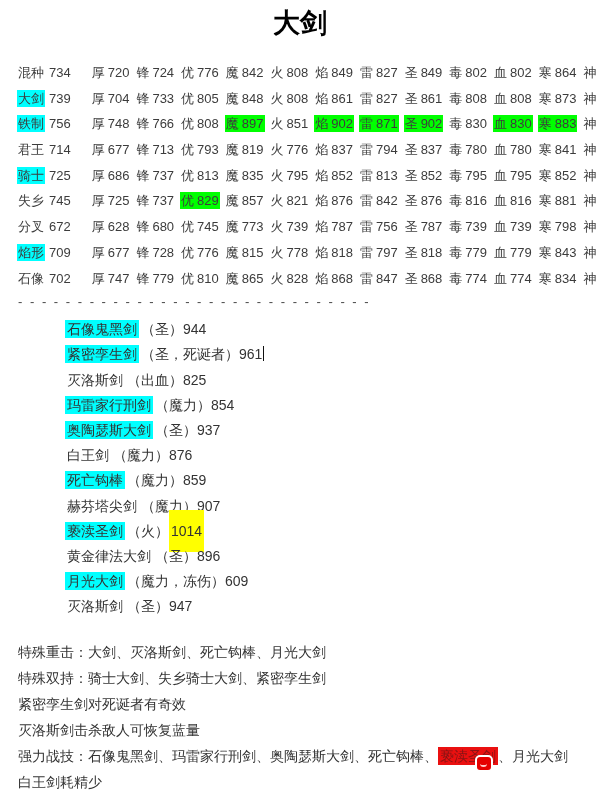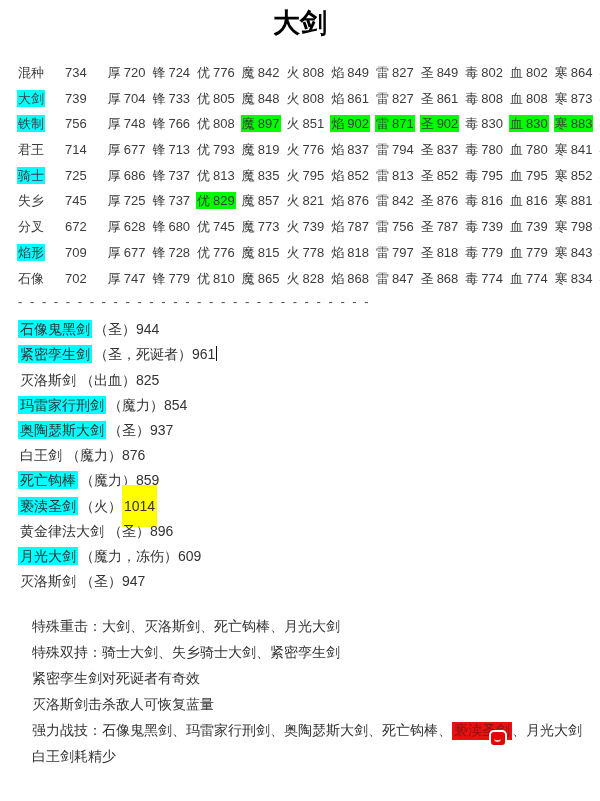--- a/index.html
+++ b/index.html
@@ -8,34 +8,34 @@
     font-family:"Liberation Sans","DejaVu Sans",sans-serif;
     color:#333;
     --cyan:#00ffff;--green:#00ff00;--yellow:#ffff00;--red:#ea1010;--redtext:#871414;
   }
   .title{
     text-align:center;font-size:27px;line-height:34px;font-weight:700;color:#000;
     padding-top:6px;font-family:"Liberation Sans","DejaVu Sans",sans-serif;
   }
   #stats{margin:20px 0 0 17px;}
   .srow{height:25.7px;line-height:25.7px;font-size:13px;white-space:nowrap;color:#3c3c3c;}
-  .wname{margin-right:20px;padding:1px 1px;text-align:center;}
+  .wname{margin-right:4px;padding:1px 1px;text-align:center;}
   .base{margin-right:20px;}
   .pair{margin-right:5px;padding:1px 1px;}
   .pk{margin-right:3px;}
   .hl-cyan{background:var(--cyan);}
   .hl-green{background:var(--green);}
   .hl-yellow{background:var(--yellow);padding:13px 2px;}
   .sep{margin:4px 0 0 18px;height:14px;line-height:14px;font-size:13px;color:#4a4a4a;letter-spacing:2px;}
   #swords{margin:8px 0 0 18px;}
-  .sword{height:25.2px;line-height:25.2px;font-size:14px;color:#333;}
+  .sword{height:25.2px;line-height:25.2px;font-size:14px;color:#333;margin-left:47px;}
   .sname{padding:1px 2px;}
   .sdetail{margin-left:2px;}
   .caret{display:inline-block;width:1px;height:15px;background:#111;vertical-align:-2px;margin-left:1px;}
-  #notes{margin:20px 0 0 32px;font-family:Liberation Mono, monospace;}
+  #notes{margin:20px 0 0 18px;}
   .note{height:26px;line-height:26px;font-size:14px;color:#333;white-space:nowrap;}
   .hl-red{background:var(--red);color:var(--redtext);position:relative;padding:1px 2px;}
   .badge{
     position:absolute;right:5px;bottom:-7px;width:14px;height:13px;
     background:#e60000;border:2px solid #fff;border-radius:5px;box-sizing:content-box;
   }
   .badge::after{
     content:"";position:absolute;left:3px;top:3px;width:7px;height:5px;
     border-bottom:2px solid #ffc9c9;border-radius:50%;
   }
@@ -58,20 +58,21 @@
     </div>
   <div class="sep">- - - - - - - - - - - - - - - - - - - - - - - - - - - - - -</div>
   <div id="swords">
       <div class="sword"><span class="sname hl-cyan">石像鬼黑剑</span><span class="sdetail">（圣）</span><span class="sval">944</span></div>
       <div class="sword"><span class="sname hl-cyan">紧密孪生剑</span><span class="sdetail">（圣，死诞者）</span><span class="sval">961</span><span class="caret"></span></div>
       <div class="sword"><span class="sname">灭洛斯剑</span><span class="sdetail">（出血）</span><span class="sval">825</span></div>
       <div class="sword"><span class="sname hl-cyan">玛雷家行刑剑</span><span class="sdetail">（魔力）</span><span class="sval">854</span></div>
       <div class="sword"><span class="sname hl-cyan">奥陶瑟斯大剑</span><span class="sdetail">（圣）</span><span class="sval">937</span></div>
       <div class="sword"><span class="sname">白王剑</span><span class="sdetail">（魔力）</span><span class="sval">876</span></div>
       <div class="sword"><span class="sname hl-cyan">死亡钩棒</span><span class="sdetail">（魔力）</span><span class="sval">859</span></div>
+      <div class="sword"><span class="sname">赫芬塔尖剑</span><span class="sdetail">（魔力）</span><span class="sval">907</span></div>
       <div class="sword"><span class="sname hl-cyan">亵渎圣剑</span><span class="sdetail">（火）</span><span class="hl-yellow">1014</span></div>
       <div class="sword"><span class="sname">黄金律法大剑</span><span class="sdetail">（圣）</span><span class="sval">896</span></div>
       <div class="sword"><span class="sname hl-cyan">月光大剑</span><span class="sdetail">（魔力，冻伤）</span><span class="sval">609</span></div>
       <div class="sword"><span class="sname">灭洛斯剑</span><span class="sdetail">（圣）</span><span class="sval">947</span></div>
     </div>
   <div id="notes">
       <div class="note"><span>特殊重击：大剑、灭洛斯剑、死亡钩棒、月光大剑</span></div>
       <div class="note"><span>特殊双持：骑士大剑、失乡骑士大剑、紧密孪生剑</span></div>
       <div class="note"><span>紧密孪生剑对死诞者有奇效</span></div>
       <div class="note"><span>灭洛斯剑击杀敌人可恢复蓝量</span></div>

